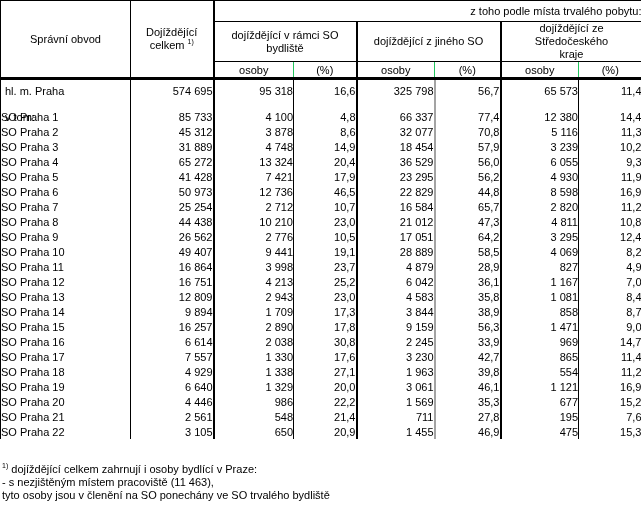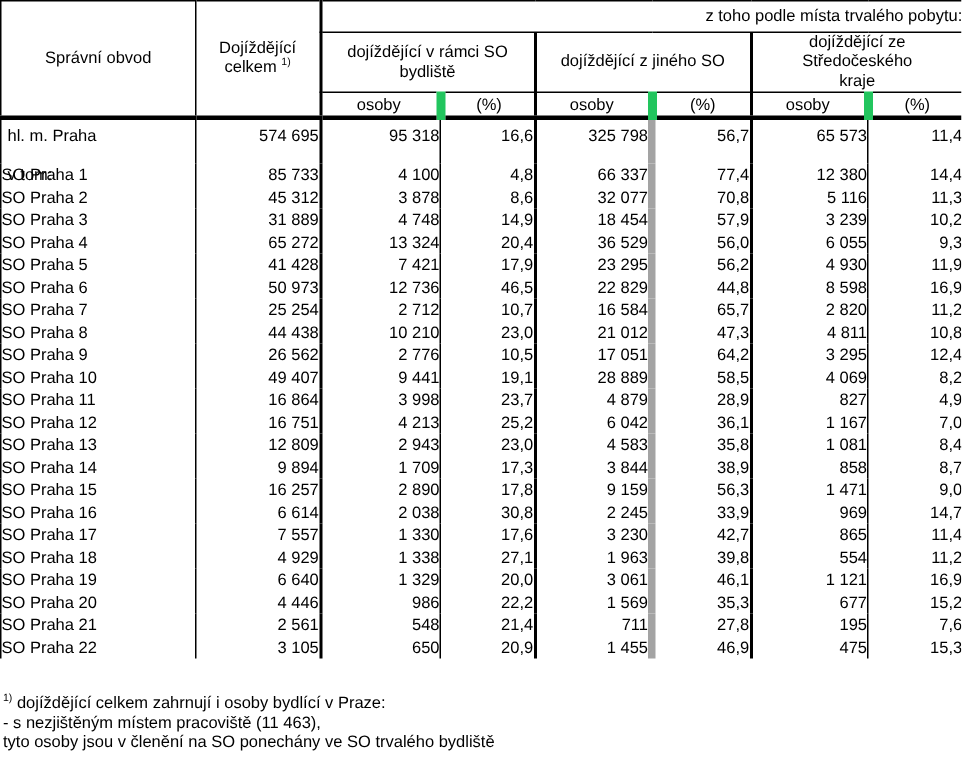--- a/index.html
+++ b/index.html
@@ -26,33 +26,33 @@
   .h-ztoho{
     height:20px;border-bottom:1px solid #000;
     text-align:right;vertical-align:middle;
   }
   .h-grp{
     height:28px;border-bottom:1px solid #000;
     text-align:center;vertical-align:middle;line-height:13px;padding:0 1px;
   }
   .h-grp .l{display:block;}
   .bthick{border-right:2px solid #000;}
-  .bthin{border-right:6px solid #22c55e;margin-top:13px;}
+  .bthin{border-right:1px solid #22c55e;margin-top:13px;}
   .h-sub{
     height:15px;border-bottom:3px solid #000;
     text-align:center;vertical-align:middle;
   }
   
   tbody td{height:15px;vertical-align:middle;white-space:nowrap;}
   tbody tr.first td{height:24px;vertical-align:top;padding-top:5px;}
   tbody td:nth-child(1){border-right:1px solid #000;}
   tbody td:nth-child(2){border-right:2px solid #000;}
   tbody td:nth-child(3){border-right:1px solid #000;}
   tbody td:nth-child(4){border-right:2px solid #000;}
-  tbody td:nth-child(5){border-right:5px solid #a3a3a3;margin-left:40px;}
+  tbody td:nth-child(5){border-right:2px solid #a3a3a3;margin-left:40px;}
   tbody td:nth-child(6){border-right:2px solid #000;}
   tbody td:nth-child(7){border-right:1px solid #000;}
   tbody td:nth-child(8){border-right:0;padding-left:16px;}
   .c-label{position:relative;padding-left:44px;}
   .pfx{position:absolute;left:4px;top:50%;transform:translateY(-50%);}
   tbody tr.first .pfx{top:auto;transform:none;}
   .num{text-align:right;padding-right:6px;}
   sup{font-size:7px;vertical-align:super;line-height:0;}
   
   .footnotes{margin-top:24px;padding-left:2px;line-height:13px;}

